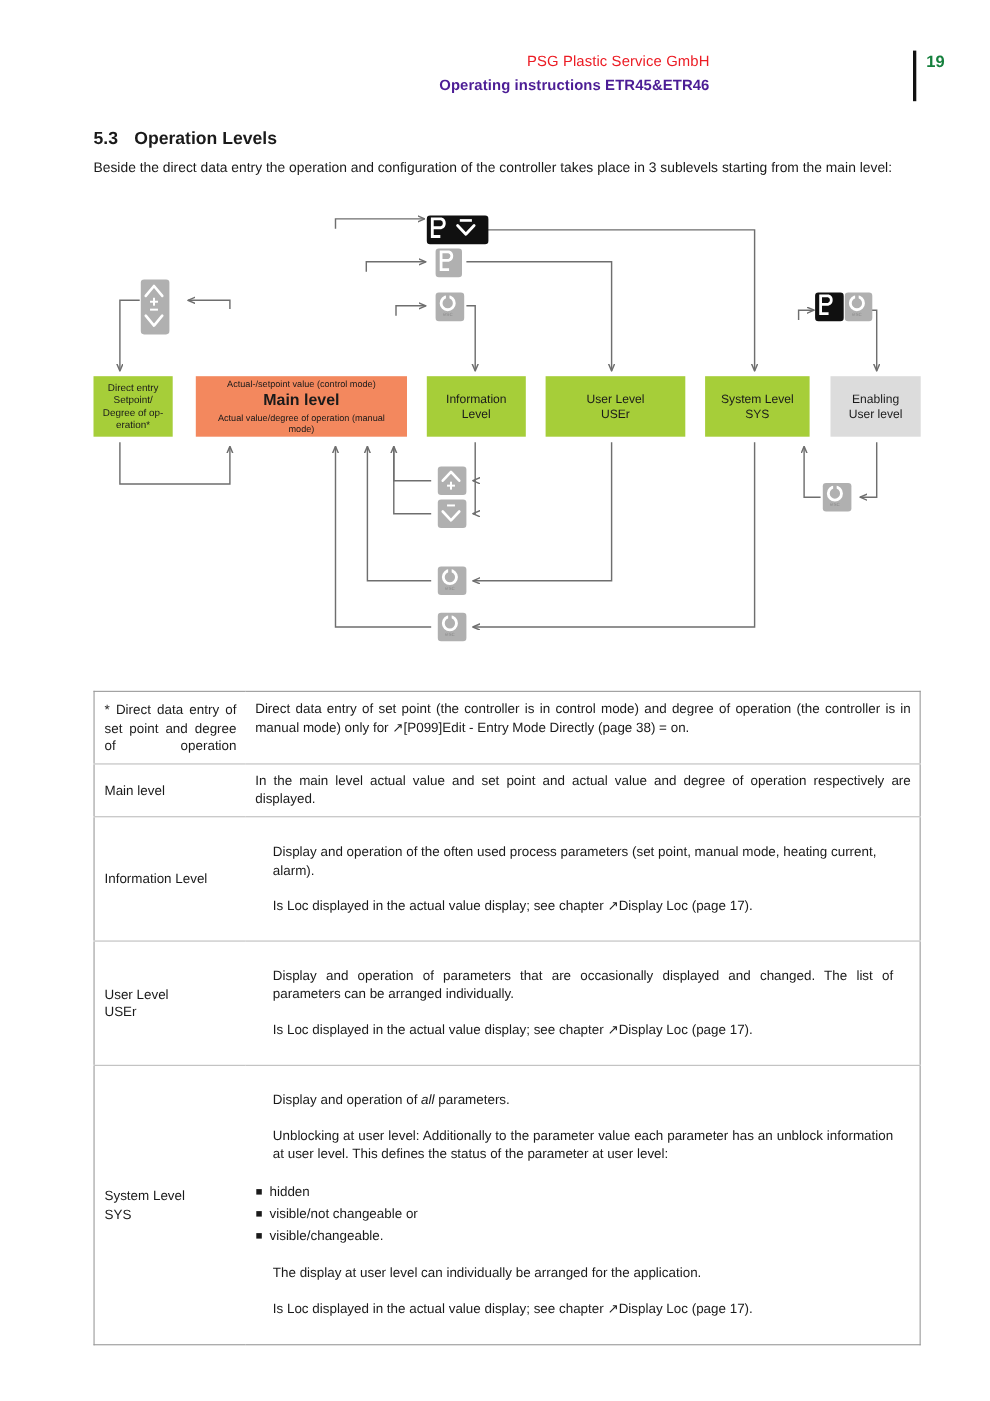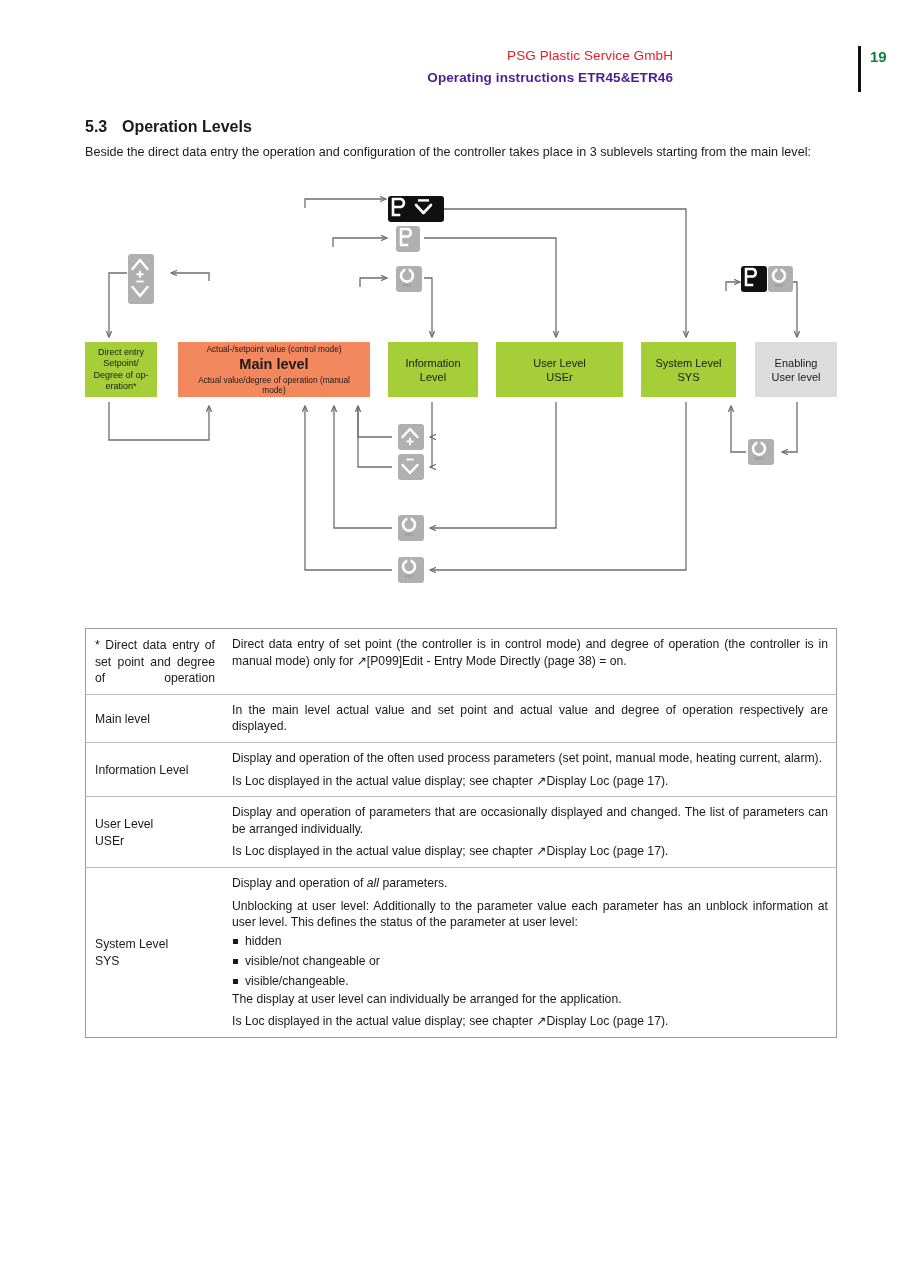--- a/index.html
+++ b/index.html
@@ -4,21 +4,21 @@
 <style>
   html,body{margin:0;padding:0;}
   body{
     width:900px;height:1274px;background:#ffffff;
     font-family:"Liberation Sans",sans-serif;
     color:#1a1a1a;position:relative;overflow:hidden;
   }
   .page{position:relative;width:900px;height:1274px;}
 
   
-  .header{position:absolute;left:0;top:22px;width:728px;height:56px;margin-left:28px;}
+  .header{position:absolute;left:0;top:22px;width:728px;height:56px;}
   .hdr-rule{position:absolute;left:830px;top:24px;width:3px;height:46px;background:#111;}
   .hdr-line1{position:absolute;right:83px;top:26px;font-size:13.5px;color:#ec1c24;
              letter-spacing:.1px;white-space:nowrap;}
   .hdr-line2{position:absolute;right:83px;top:48px;font-size:13.5px;font-weight:bold;
              color:#4c1d95;letter-spacing:.1px;white-space:nowrap;}
   .hdr-page{position:absolute;left:842px;top:26px;font-size:15px;font-weight:bold;color:#15803d;}
 
   
   .sec-num{position:absolute;left:85px;top:118px;font-size:16px;font-weight:bold;}
   .sec-title{position:absolute;left:122px;top:118px;font-size:16px;font-weight:bold;}
@@ -63,21 +63,21 @@
   .tbl td{border-top:1px solid #bdbdbd;border-bottom:1px solid #bdbdbd;
           padding:7px 8px 7px 9px;font-size:12.2px;line-height:16.6px;
           vertical-align:middle;}
   .tbl tr:first-child td{border-top:none;}
   .tbl tr:last-child td{border-bottom:none;}
   .tbl td.k{width:120px;vertical-align:top;padding-top:8px;}
   .tbl td.k.mid{vertical-align:middle;}
   .tbl td.v{vertical-align:top;}
   .just{text-align:justify;}
   .lbl-just{text-align:justify;text-align-last:justify;}
-  .p{margin:0;}
+  .p{margin:16px;}
   .p+.p{margin-top:6px;}
   .bl{margin:0;padding:0;list-style:none;}
   .bl li{position:relative;padding-left:13px;line-height:20px;}
   .bl li:before{content:"";position:absolute;left:1px;top:8px;
                 width:5px;height:5px;background:#1a1a1a;}
   em{font-style:italic;}
   b{font-weight:normal;}
 
   
   .footer{position:absolute;right:63px;top:1203px;text-align:right;

